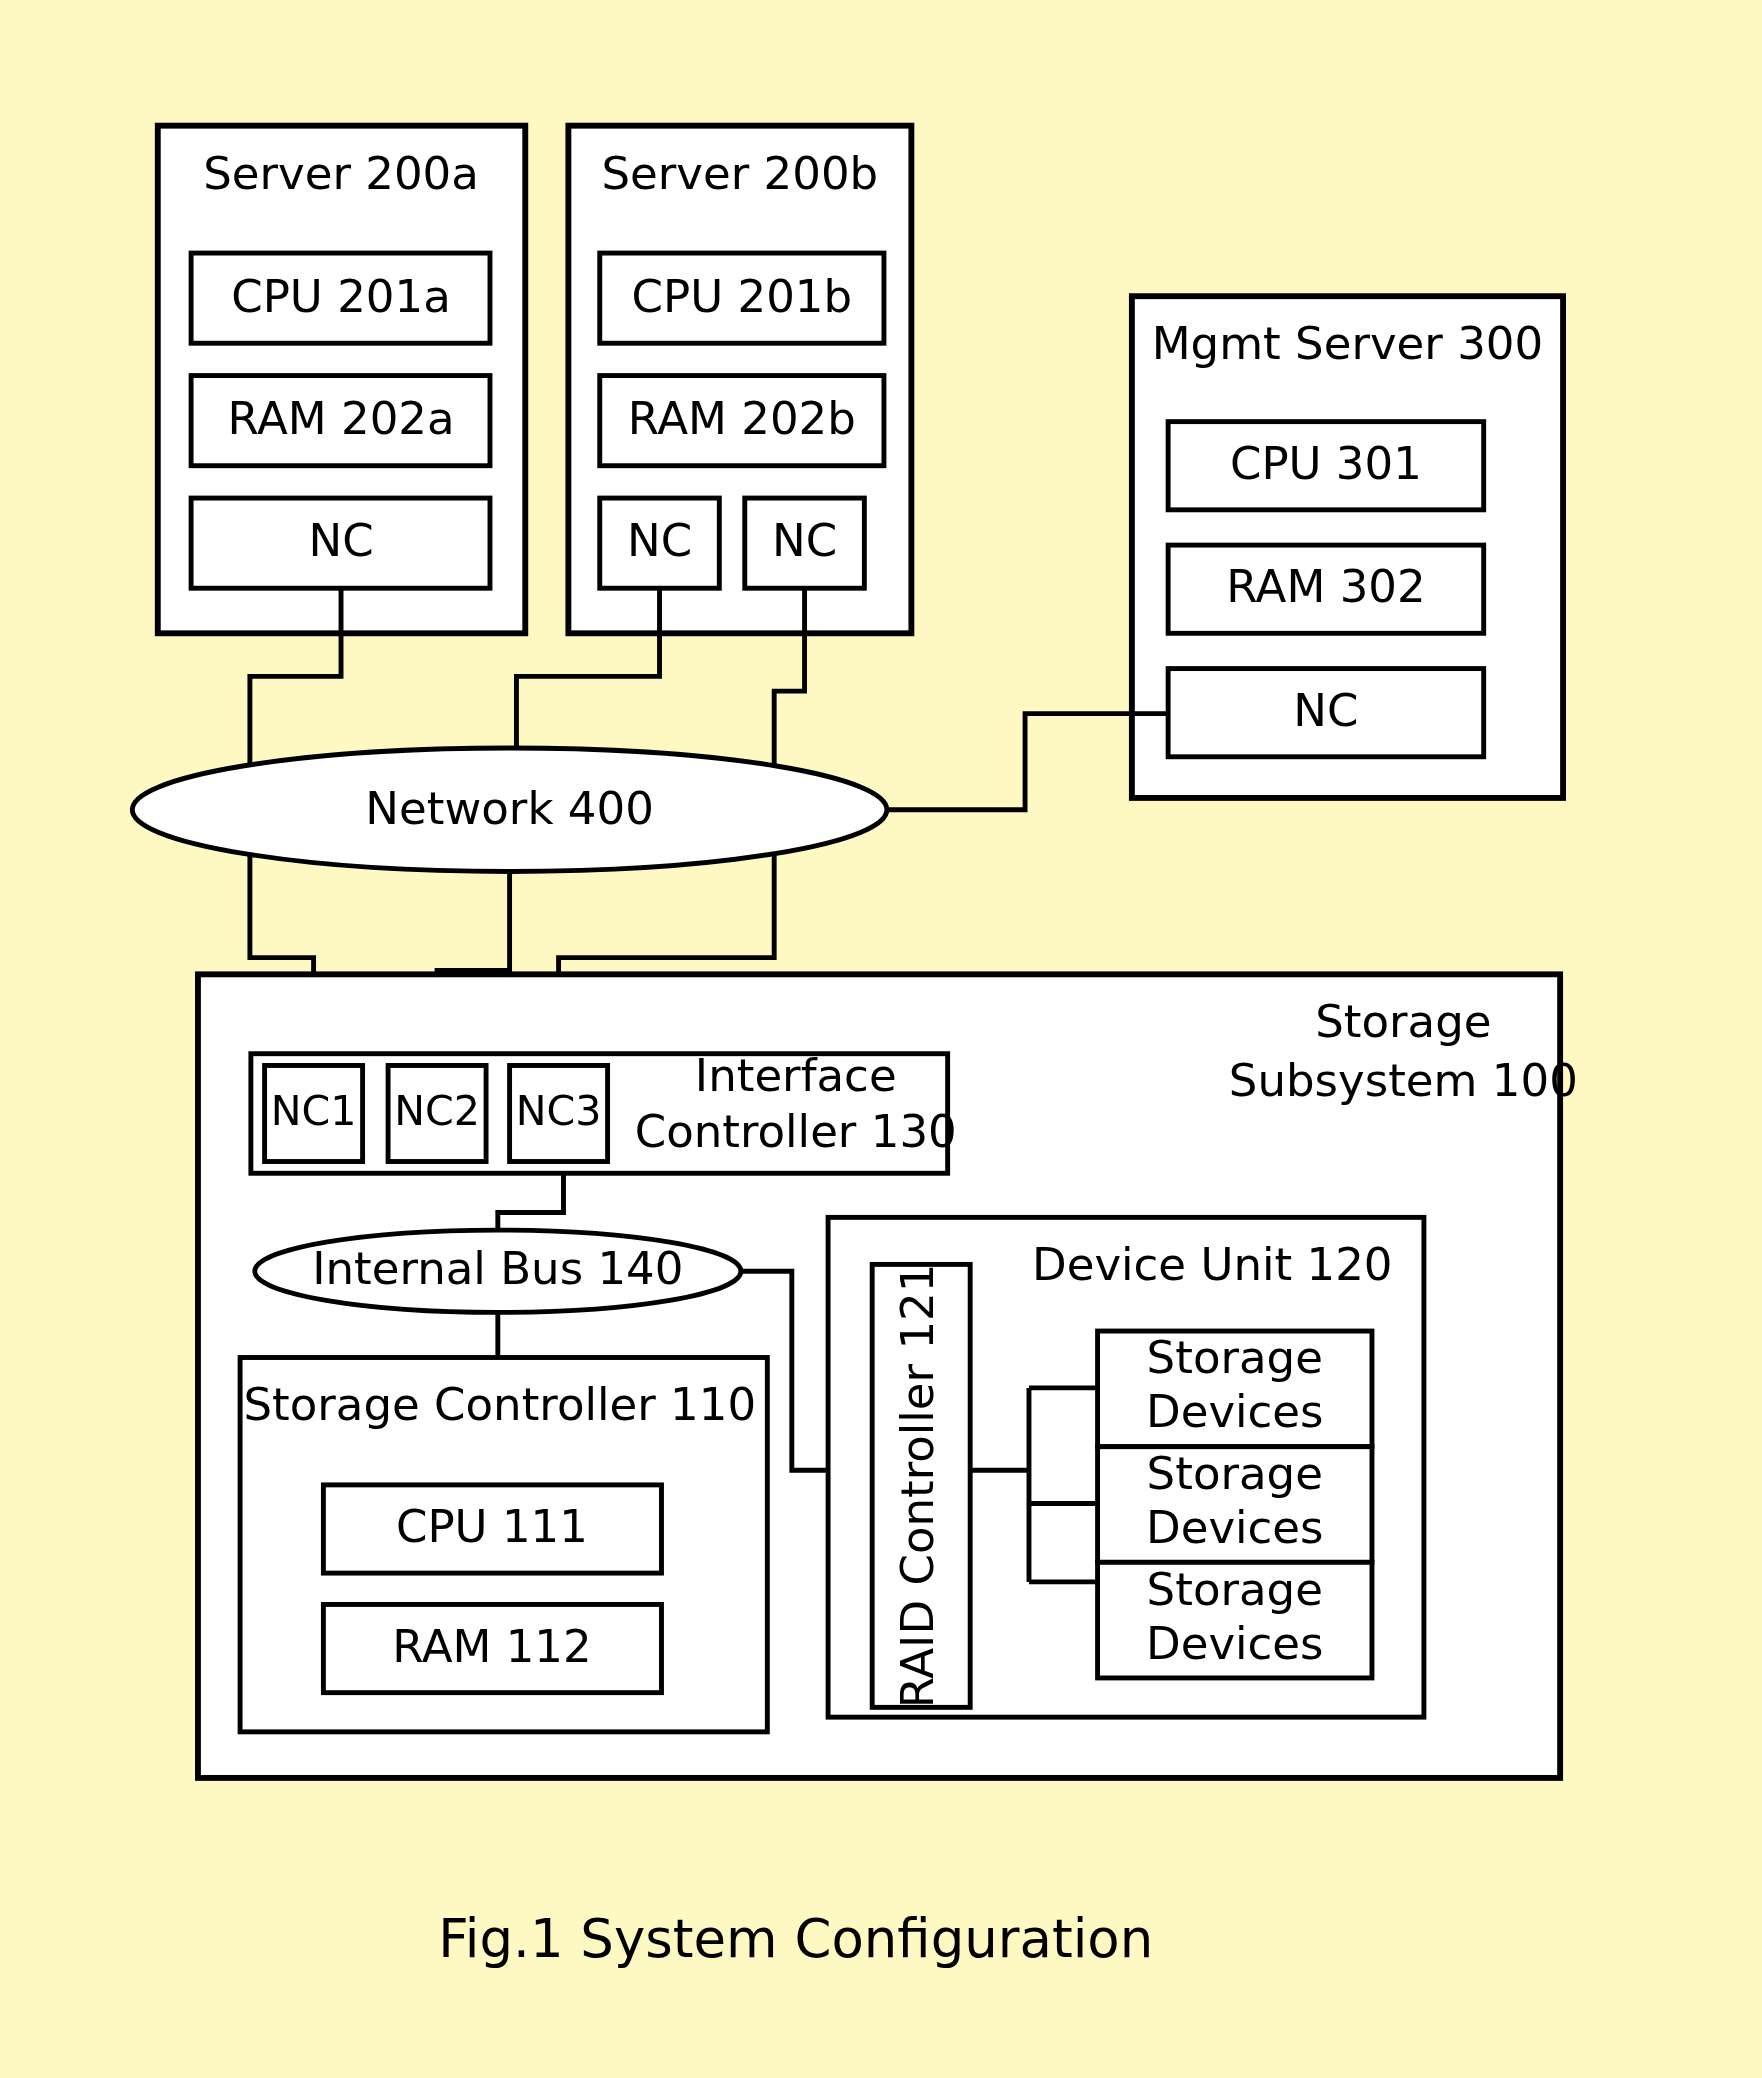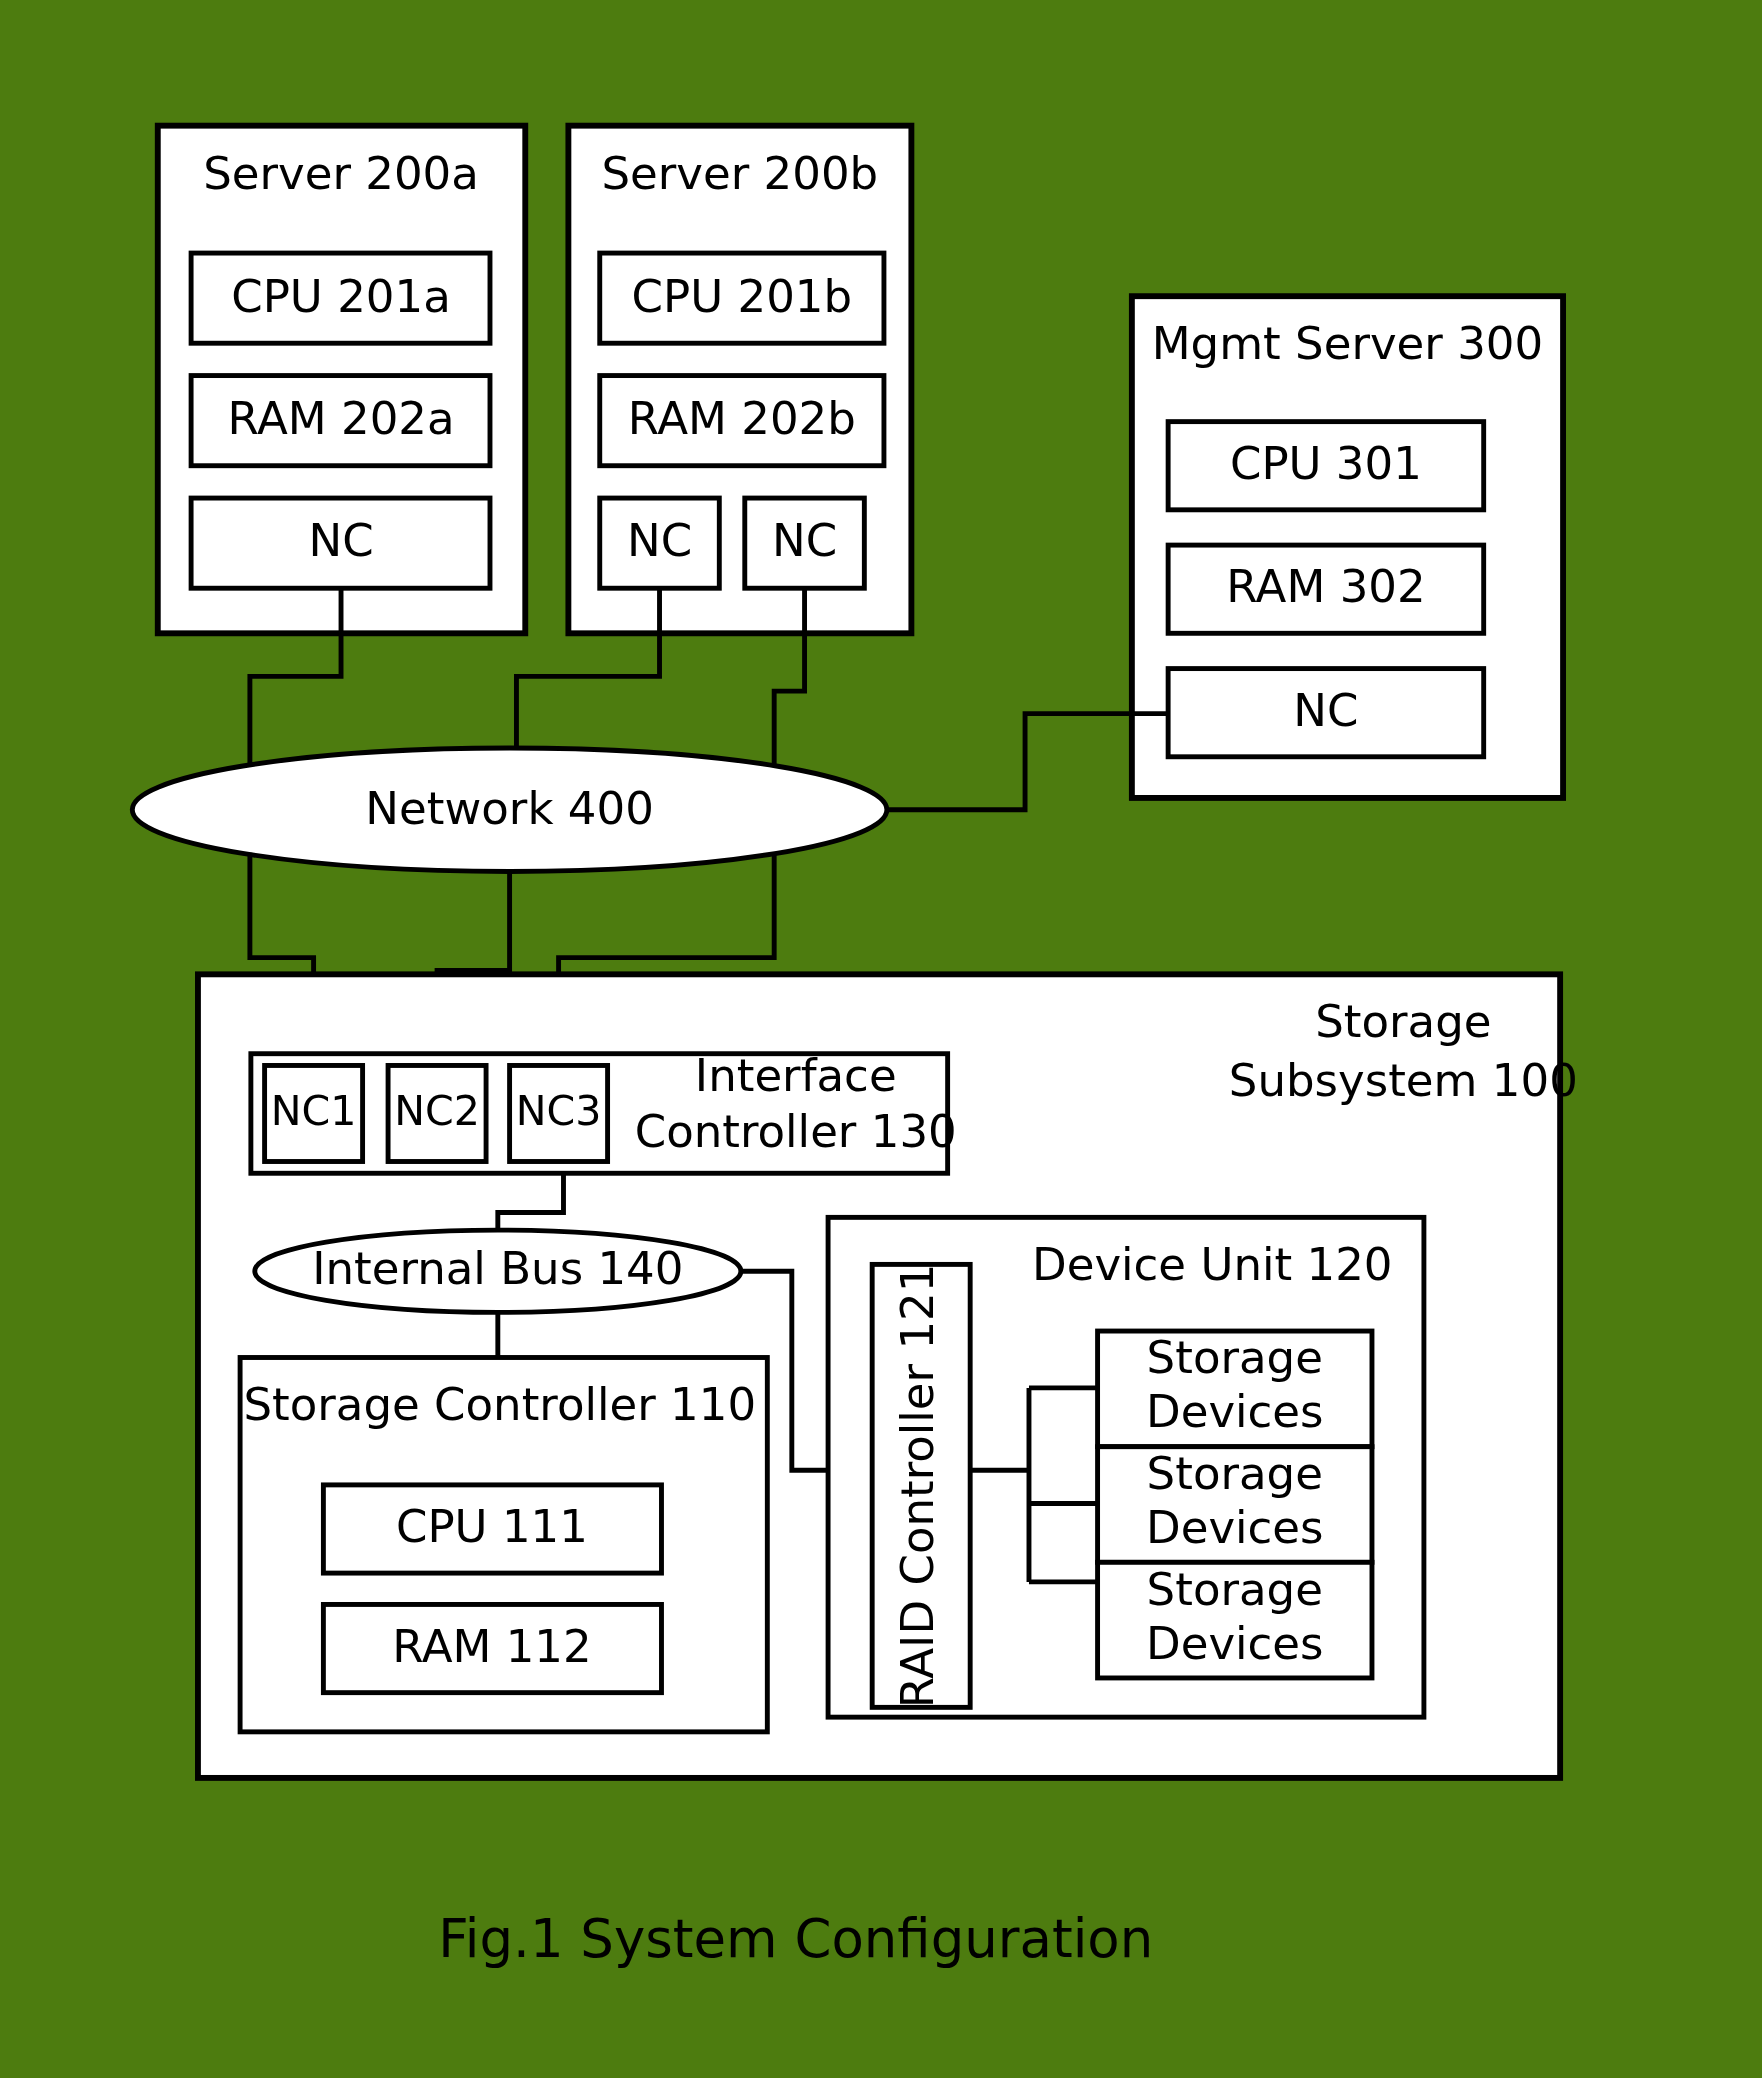--- a/index.html
+++ b/index.html
@@ -4,21 +4,21 @@
 <style>
   html, body {
     margin: 0;
     padding: 0;
     background: #ffffff;
   }
   #figure-root {
     position: relative;
     width: 1762px;
     height: 2079px;
-    background: #4d7c0f;
+    background: #fef9c3;
     font-family: "DejaVu Sans", sans-serif;
   }
   svg.diagram {
     display: block;
     width: 1762px;
     height: 2079px;
   }
   .box {
     fill: #ffffff;
     stroke: #000000;

